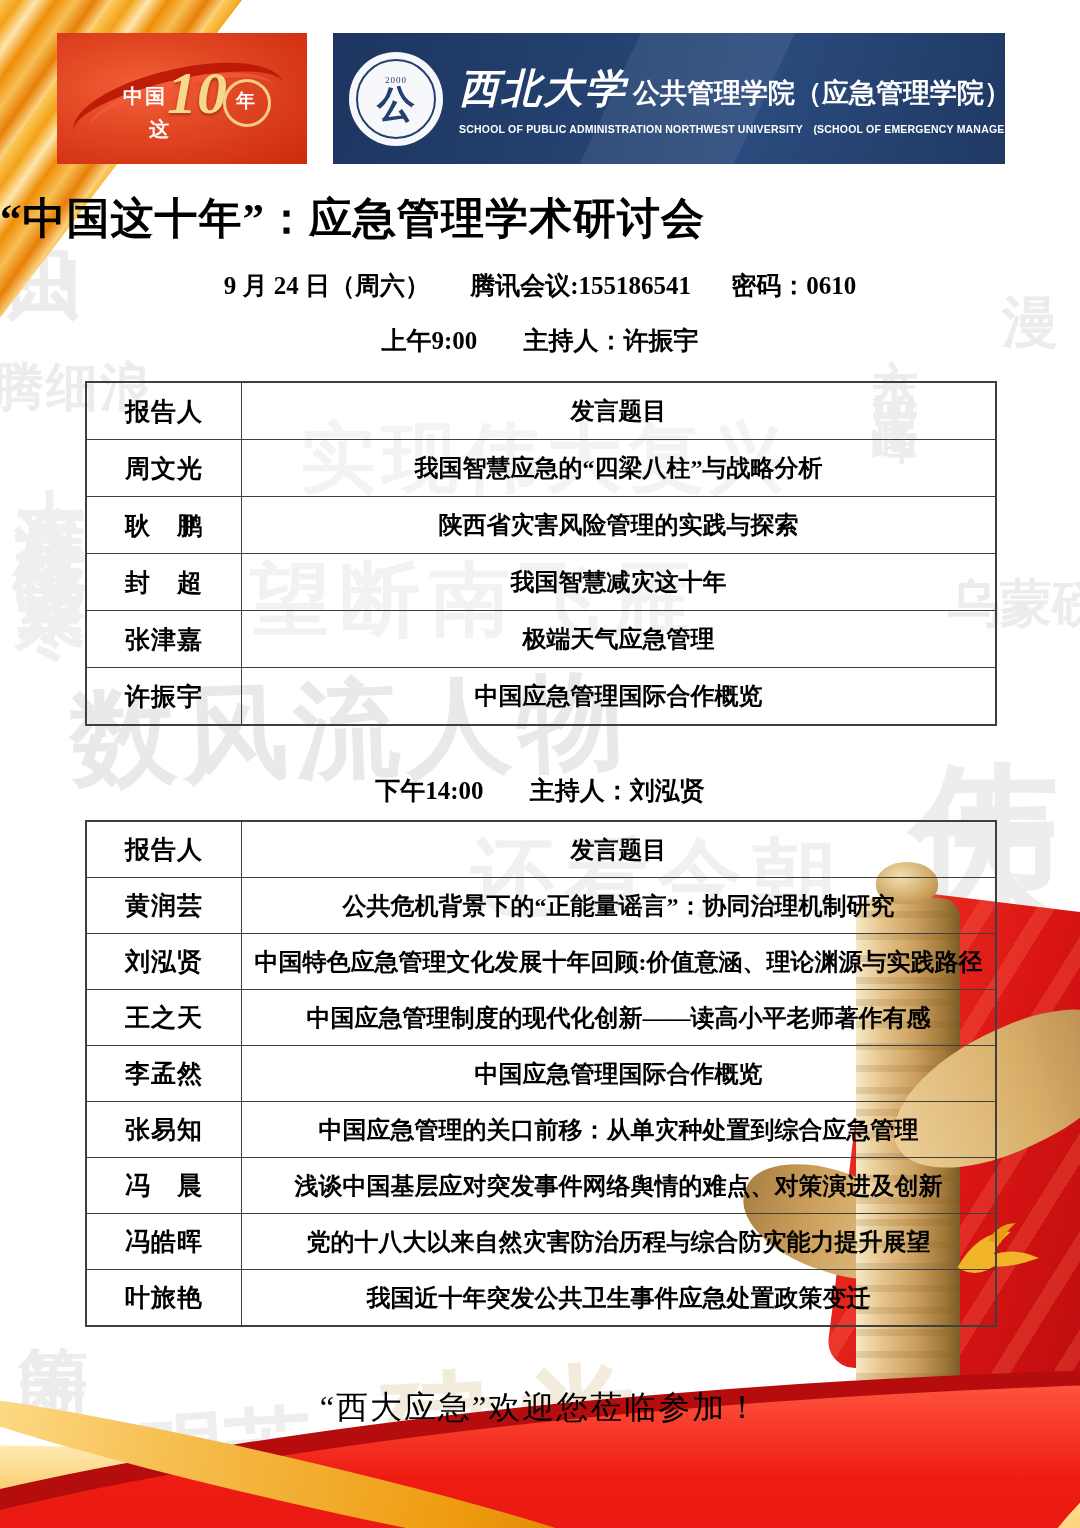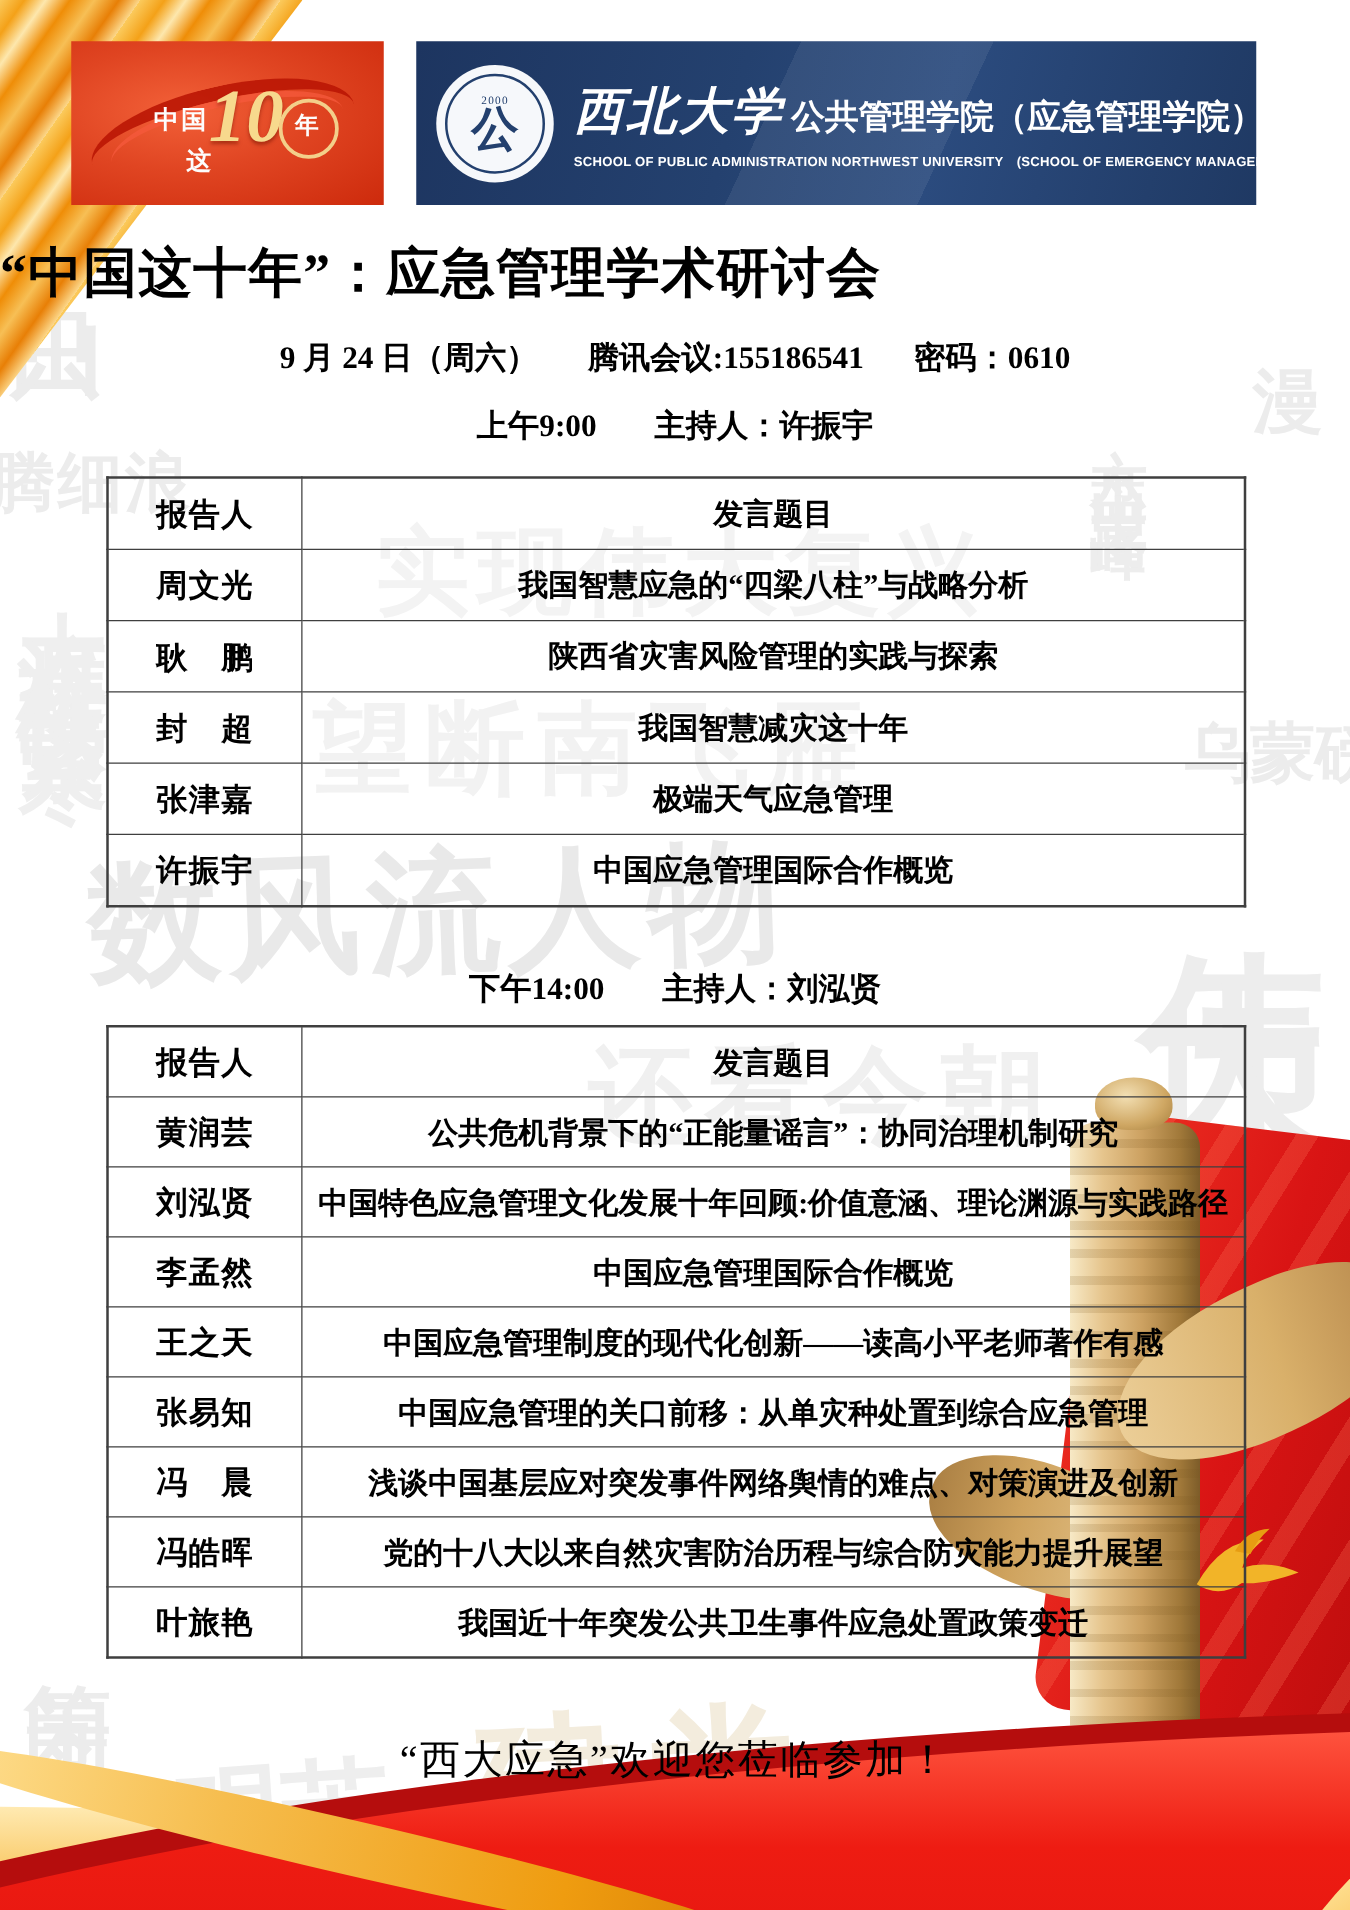--- a/index.html
+++ b/index.html
@@ -240,26 +240,26 @@
     </tr>
     <tr>
       <td class="name-col">黄润芸</td>
       <td class="topic-col">公共危机背景下的“正能量谣言”：协同治理机制研究</td>
     </tr>
     <tr>
       <td class="name-col">刘泓贤</td>
       <td class="topic-col">中国特色应急管理文化发展十年回顾:价值意涵、理论渊源与实践路径</td>
     </tr>
     <tr>
+      <td class="name-col">王之天</td>
+      <td class="topic-col">中国应急管理制度的现代化创新——读高小平老师著作有感</td>
+    </tr>
+    <tr>
       <td class="name-col">李孟然</td>
       <td class="topic-col">中国应急管理国际合作概览</td>
-    </tr>
-    <tr>
-      <td class="name-col">王之天</td>
-      <td class="topic-col">中国应急管理制度的现代化创新——读高小平老师著作有感</td>
     </tr>
     <tr>
       <td class="name-col">张易知</td>
       <td class="topic-col">中国应急管理的关口前移：从单灾种处置到综合应急管理</td>
     </tr>
     <tr>
       <td class="name-col">冯　晨</td>
       <td class="topic-col">浅谈中国基层应对突发事件网络舆情的难点、对策演进及创新</td>
     </tr>
     <tr>

